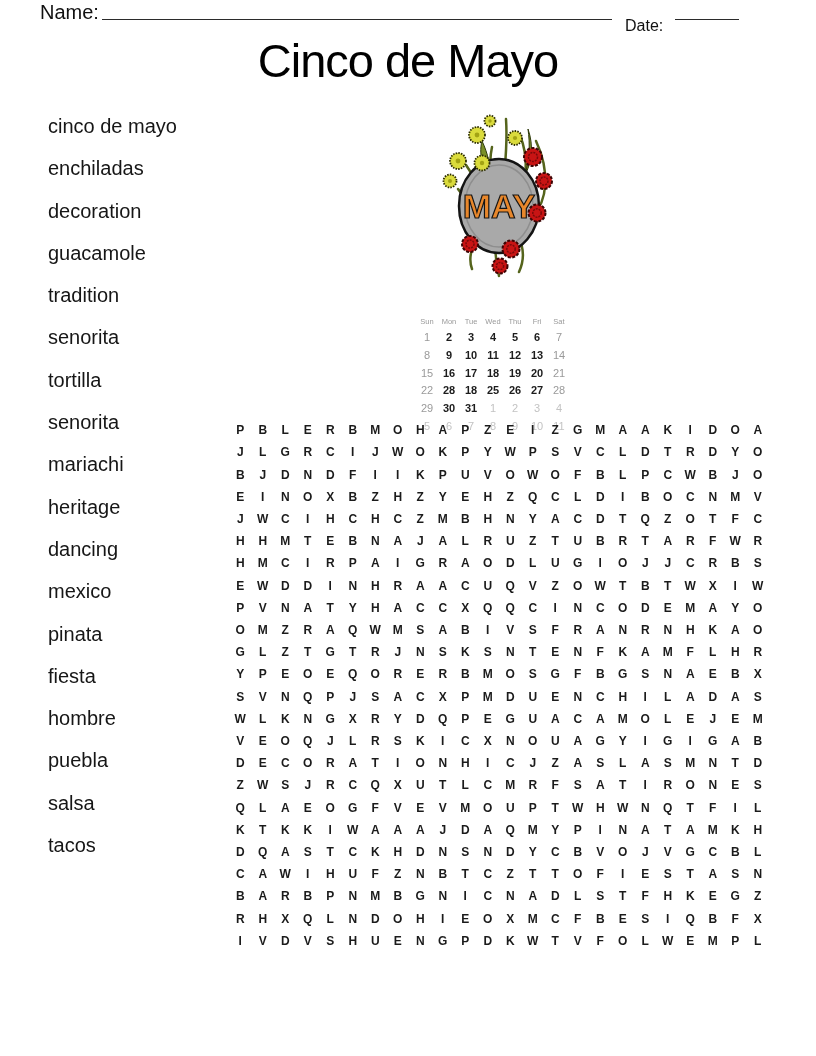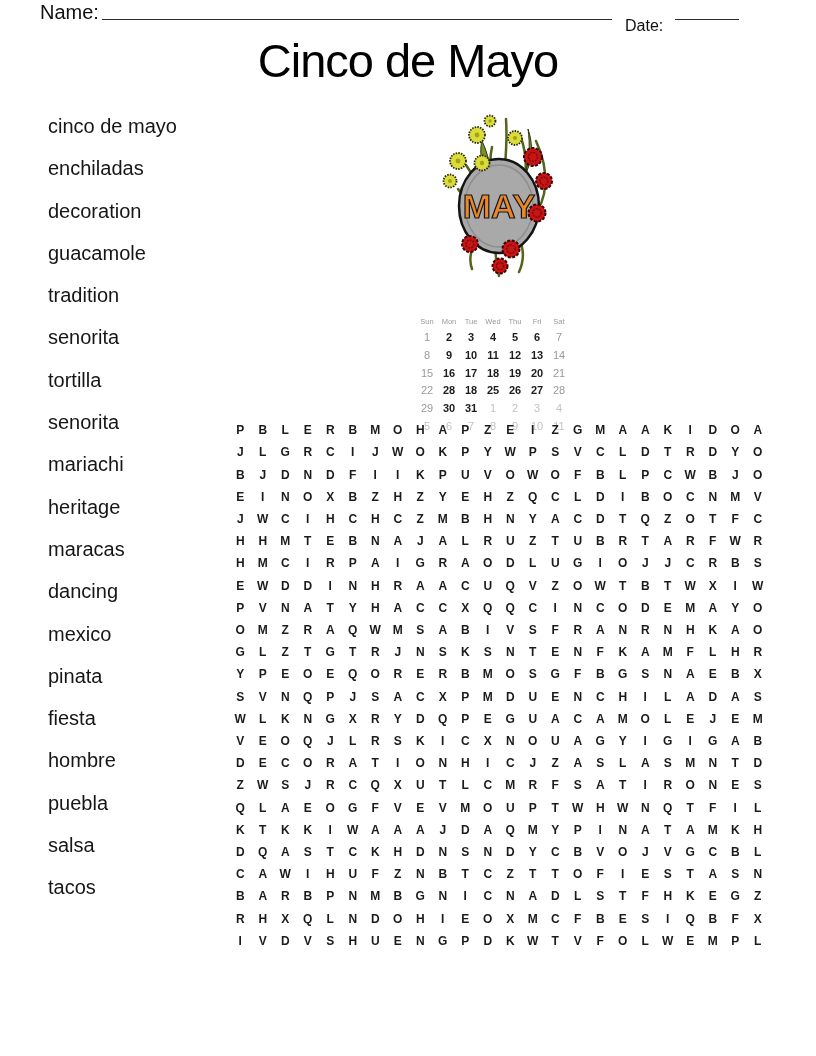--- a/index.html
+++ b/index.html
@@ -49,21 +49,20 @@
       <div class="word">cinco de mayo</div>
       <div class="word">enchiladas</div>
       <div class="word">decoration</div>
       <div class="word">guacamole</div>
       <div class="word">tradition</div>
       <div class="word">senorita</div>
       <div class="word">tortilla</div>
       <div class="word">senorita</div>
       <div class="word">mariachi</div>
       <div class="word">heritage</div>
-      <div class="word">maracas</div>
       <div class="word">dancing</div>
       <div class="word">mexico</div>
       <div class="word">pinata</div>
       <div class="word">fiesta</div>
       <div class="word">hombre</div>
       <div class="word">puebla</div>
       <div class="word">salsa</div>
       <div class="word">tacos</div>
     </div>
 

